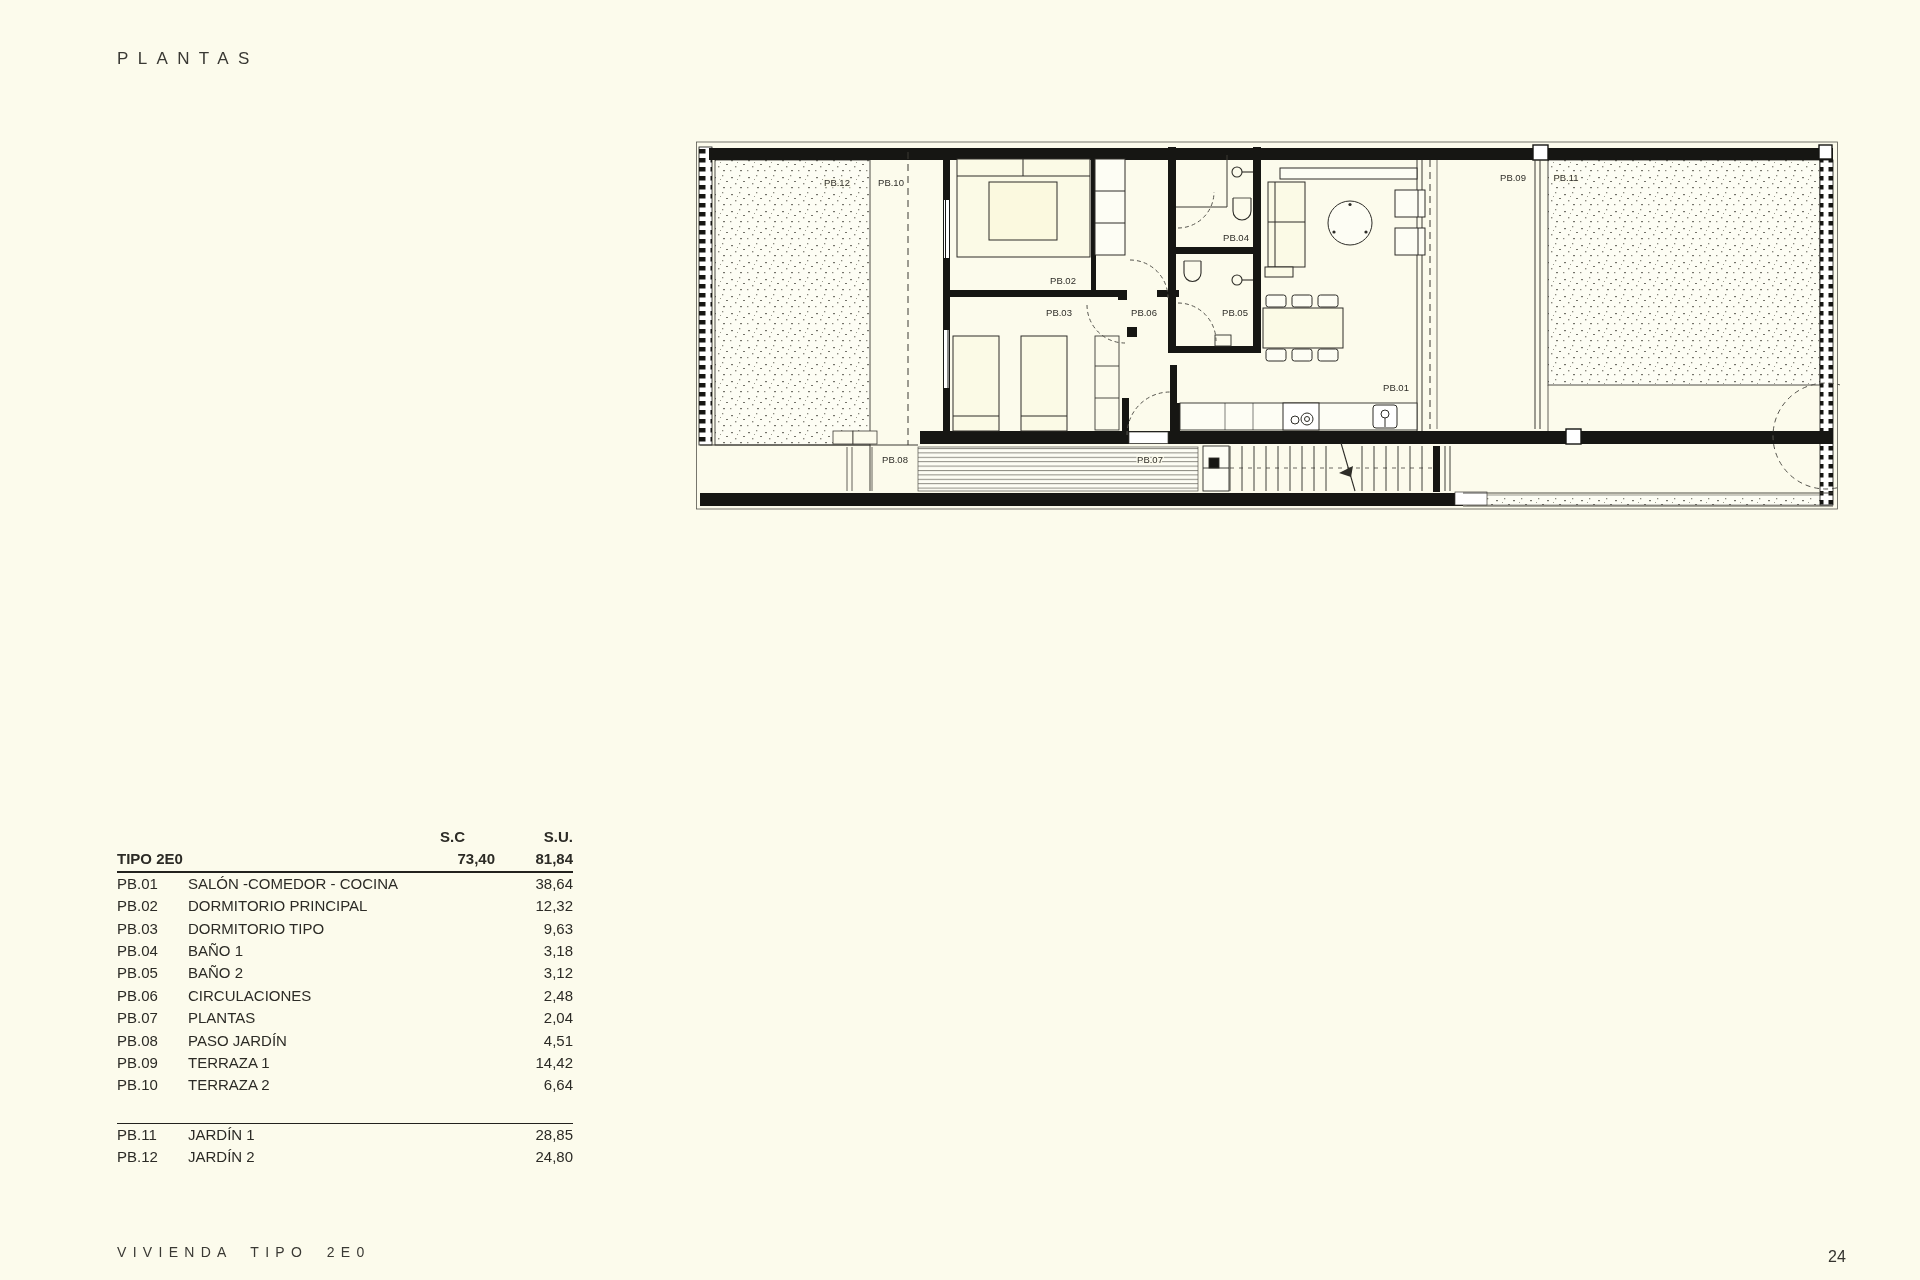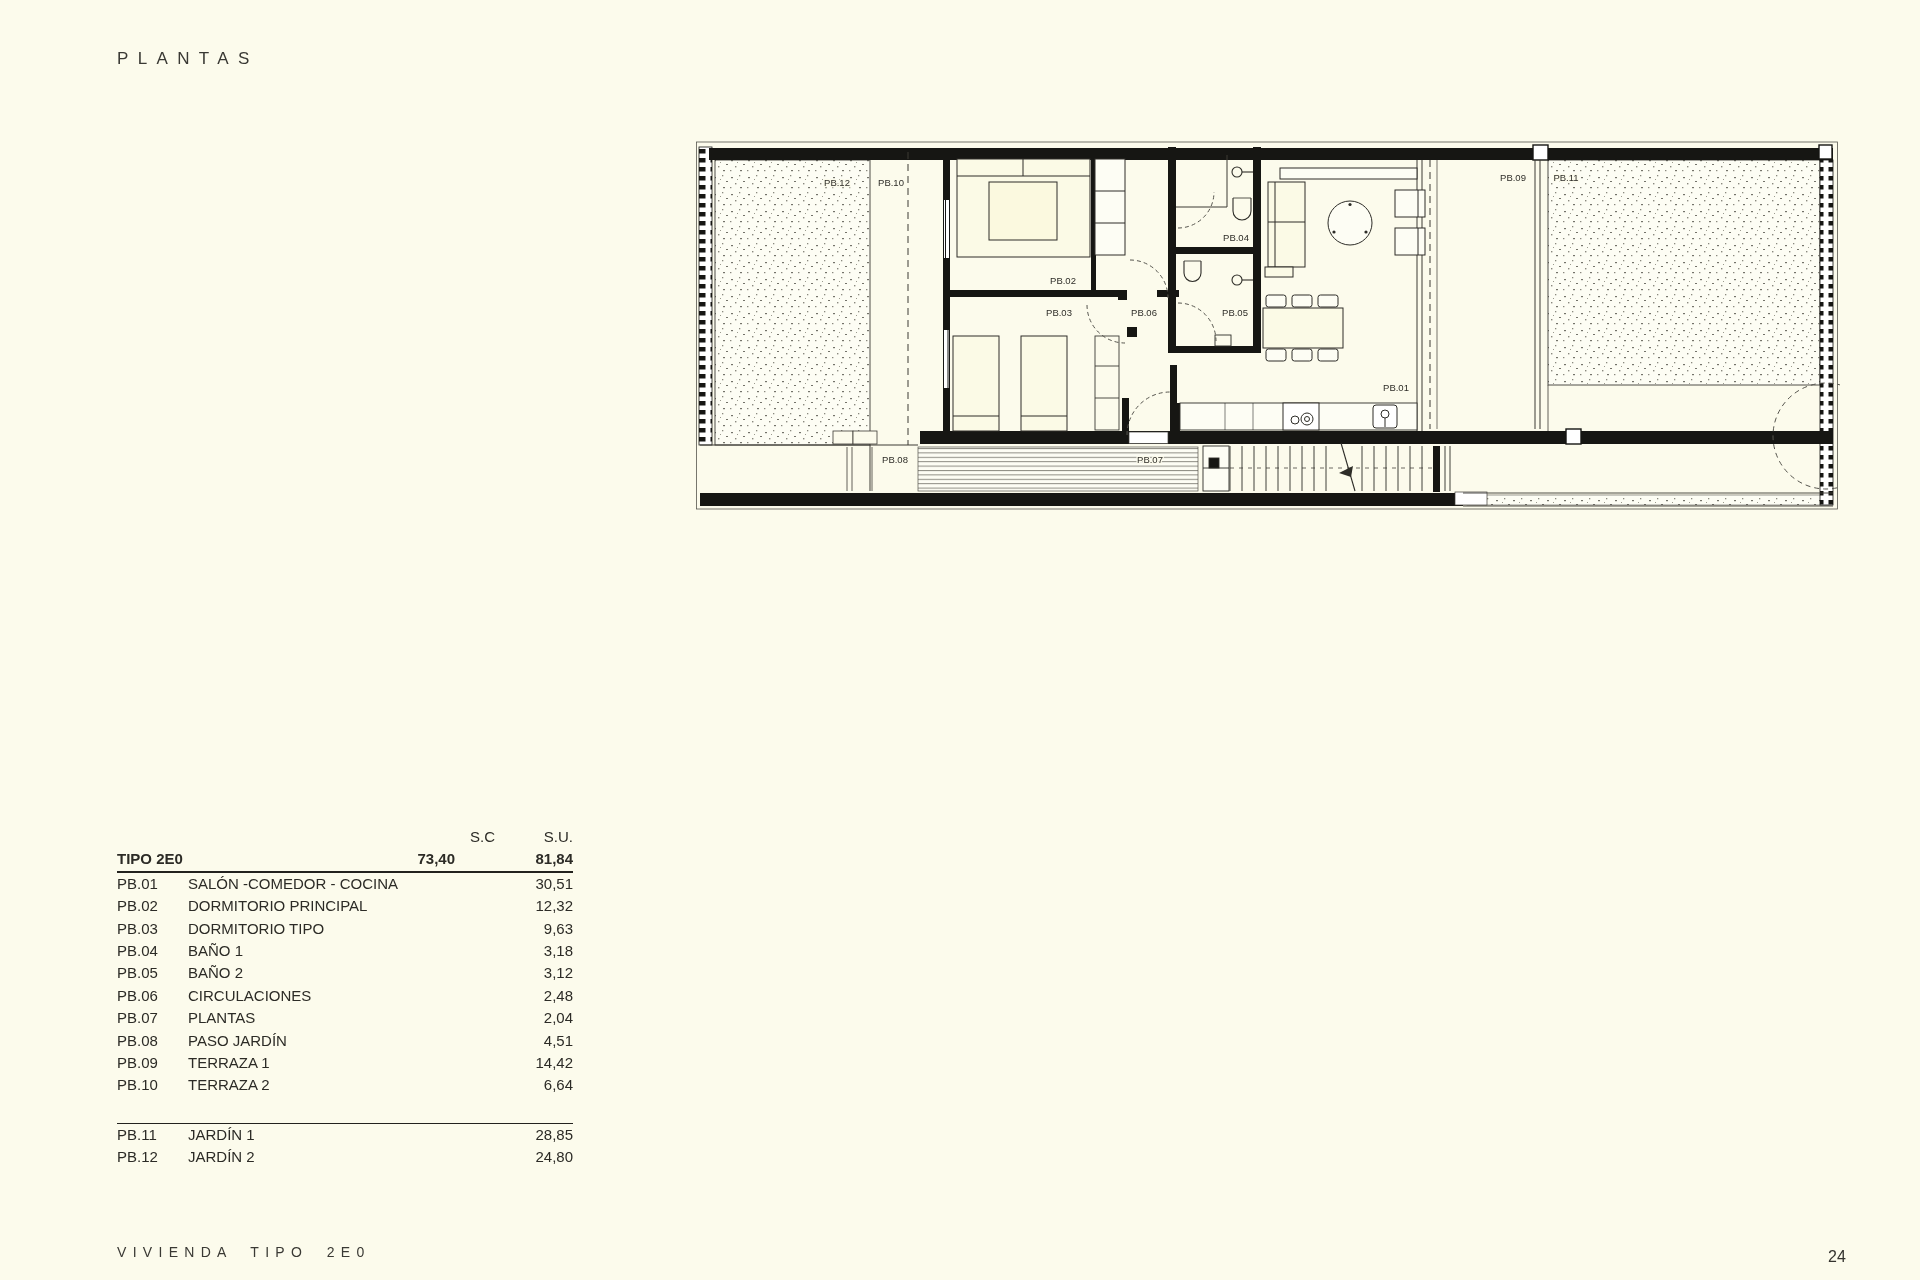--- a/index.html
+++ b/index.html
@@ -27,22 +27,22 @@
   
   .area-table{
     position:absolute;left:117px;top:826px;width:456px;
     font-size:15px;color:#2c2b26;
   }
   .t-row{
     display:grid;grid-template-columns:71px 1fr 80px 78px;
     height:22.4px;line-height:22.4px;align-items:center;
   }
   .t-row .c3,.t-row .c4{text-align:right;}
-  .t-head{font-weight:400;}
-  .t-total{font-weight:700;border-bottom:2px solid #23221e;gap:40px;}
+  .t-head{font-weight:700;gap:30px;}
+  .t-total{font-weight:700;border-bottom:2px solid #23221e;}
   .t-spacer{height:26px;border-bottom:1.6px solid #23221e;}
   svg text{
     font-family:"Liberation Sans","DejaVu Sans",sans-serif;
     font-size:9.5px;fill:#2e2d28;
     paint-order:stroke;stroke:#fcfbec;stroke-width:2.5px;
   }
 </style>
 </head>
 <body>
 
@@ -280,21 +280,21 @@
   <div class="t-row t-total">
     <span class="c1" style="grid-column:1/3;">TIPO 2E0</span>
     <span class="c3">73,40</span>
     <span class="c4">81,84</span>
   </div>
   <div>
       <div class="t-row">
         <span class="c1">PB.01</span>
         <span class="c2">SALÓN -COMEDOR - COCINA</span>
         <span class="c3"></span>
-        <span class="c4">30,51</span>
+        <span class="c4">38,64</span>
       </div>
       <div class="t-row">
         <span class="c1">PB.02</span>
         <span class="c2">DORMITORIO PRINCIPAL</span>
         <span class="c3"></span>
         <span class="c4">12,32</span>
       </div>
       <div class="t-row">
         <span class="c1">PB.03</span>
         <span class="c2">DORMITORIO TIPO</span>

